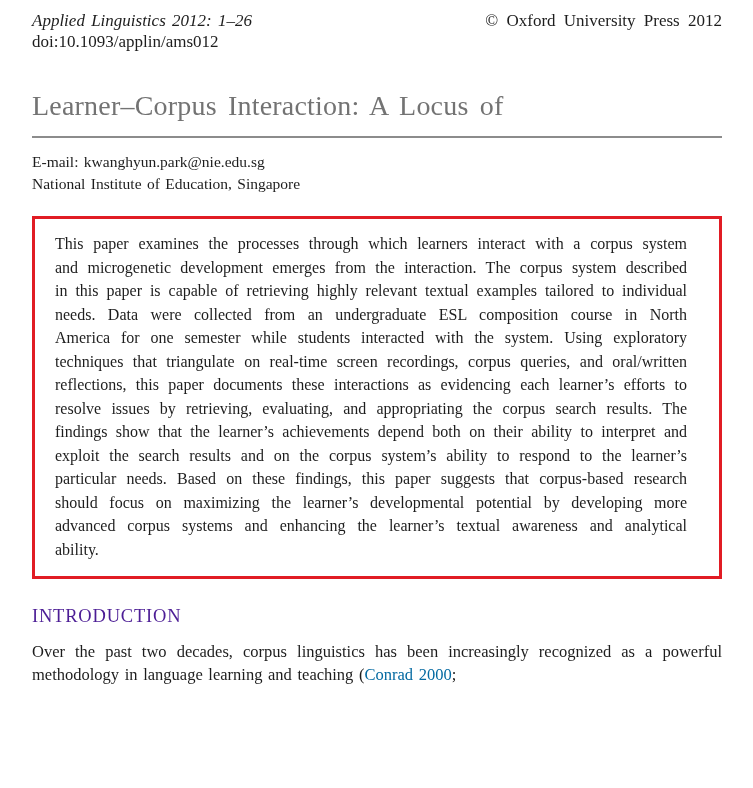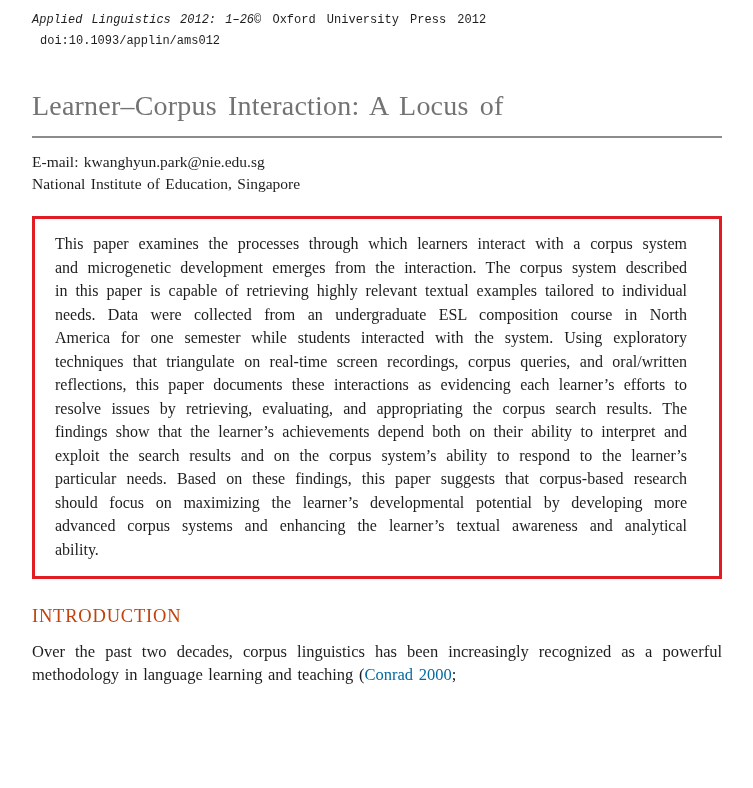--- a/index.html
+++ b/index.html
@@ -9,27 +9,27 @@
     overflow: hidden;
     background: #ffffff;
     color: #1d1d1d;
     font-family: "Liberation Serif", serif;
   }
   .page { padding: 10px 31px 0 32px; }
 
   
   .meta-row {
     display: flex;
+    justify-content: space-between;
     align-items: flex-start;
-    font-size: 12px;
+    font-size: 17px;
     line-height: 21px;
-    font-family: Liberation Mono, monospace;
   }
   .journal-line { font-style: italic; word-spacing: 2px; }
-  .doi-line { word-spacing: 1px; margin-left: 8px; }
+  .doi-line { word-spacing: 1px; }
   .copyright { word-spacing: 4px; }
 
   
   h1.paper-title {
     margin: 37px 0 0 0;
     font-weight: normal;
     font-size: 28px;
     line-height: 34px;
     letter-spacing: 0.2px;
     word-spacing: 4px;
@@ -69,21 +69,21 @@
     text-align: justify;
     word-spacing: 3.5px;
   }
 
   
   h2.section-heading {
     margin: 27px 0 0 0;
     font-weight: normal;
     font-size: 18.5px;
     letter-spacing: 0.8px;
-    color: #c2410c;
+    color: #4c1d95;
   }
   .body-para {
     margin: 13px 0 0 0;
     font-size: 16.5px;
     line-height: 23px;
     text-align: justify;
     word-spacing: 1.5px;
   }
   a.cite-link {
     color: #0369a1;

